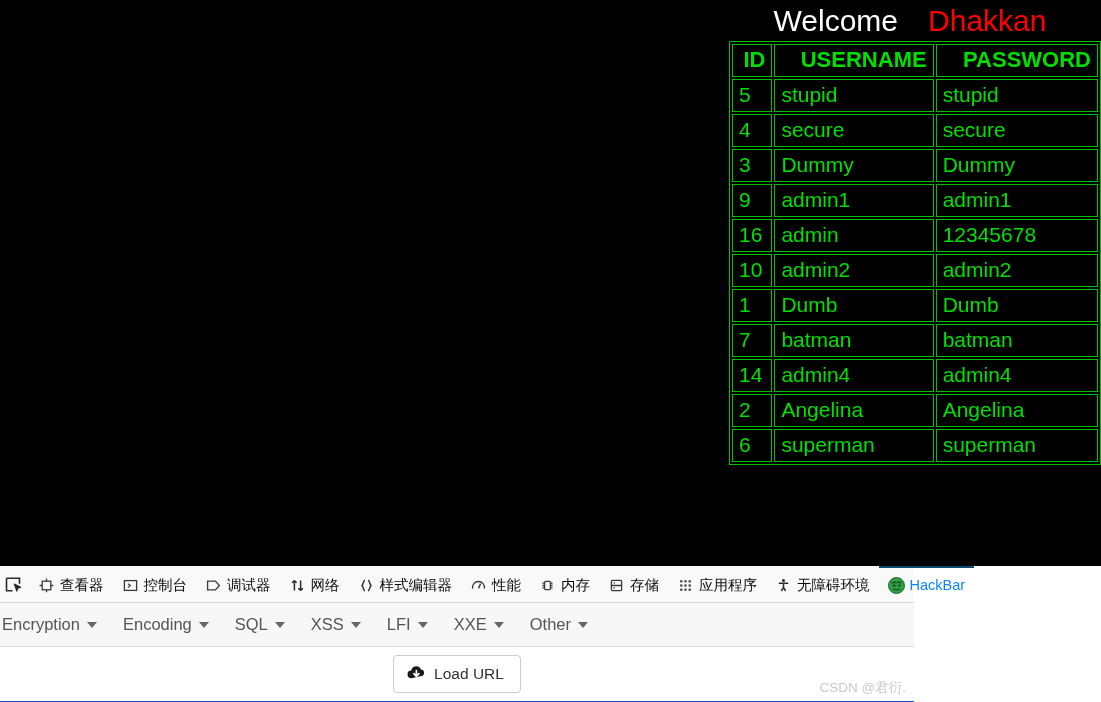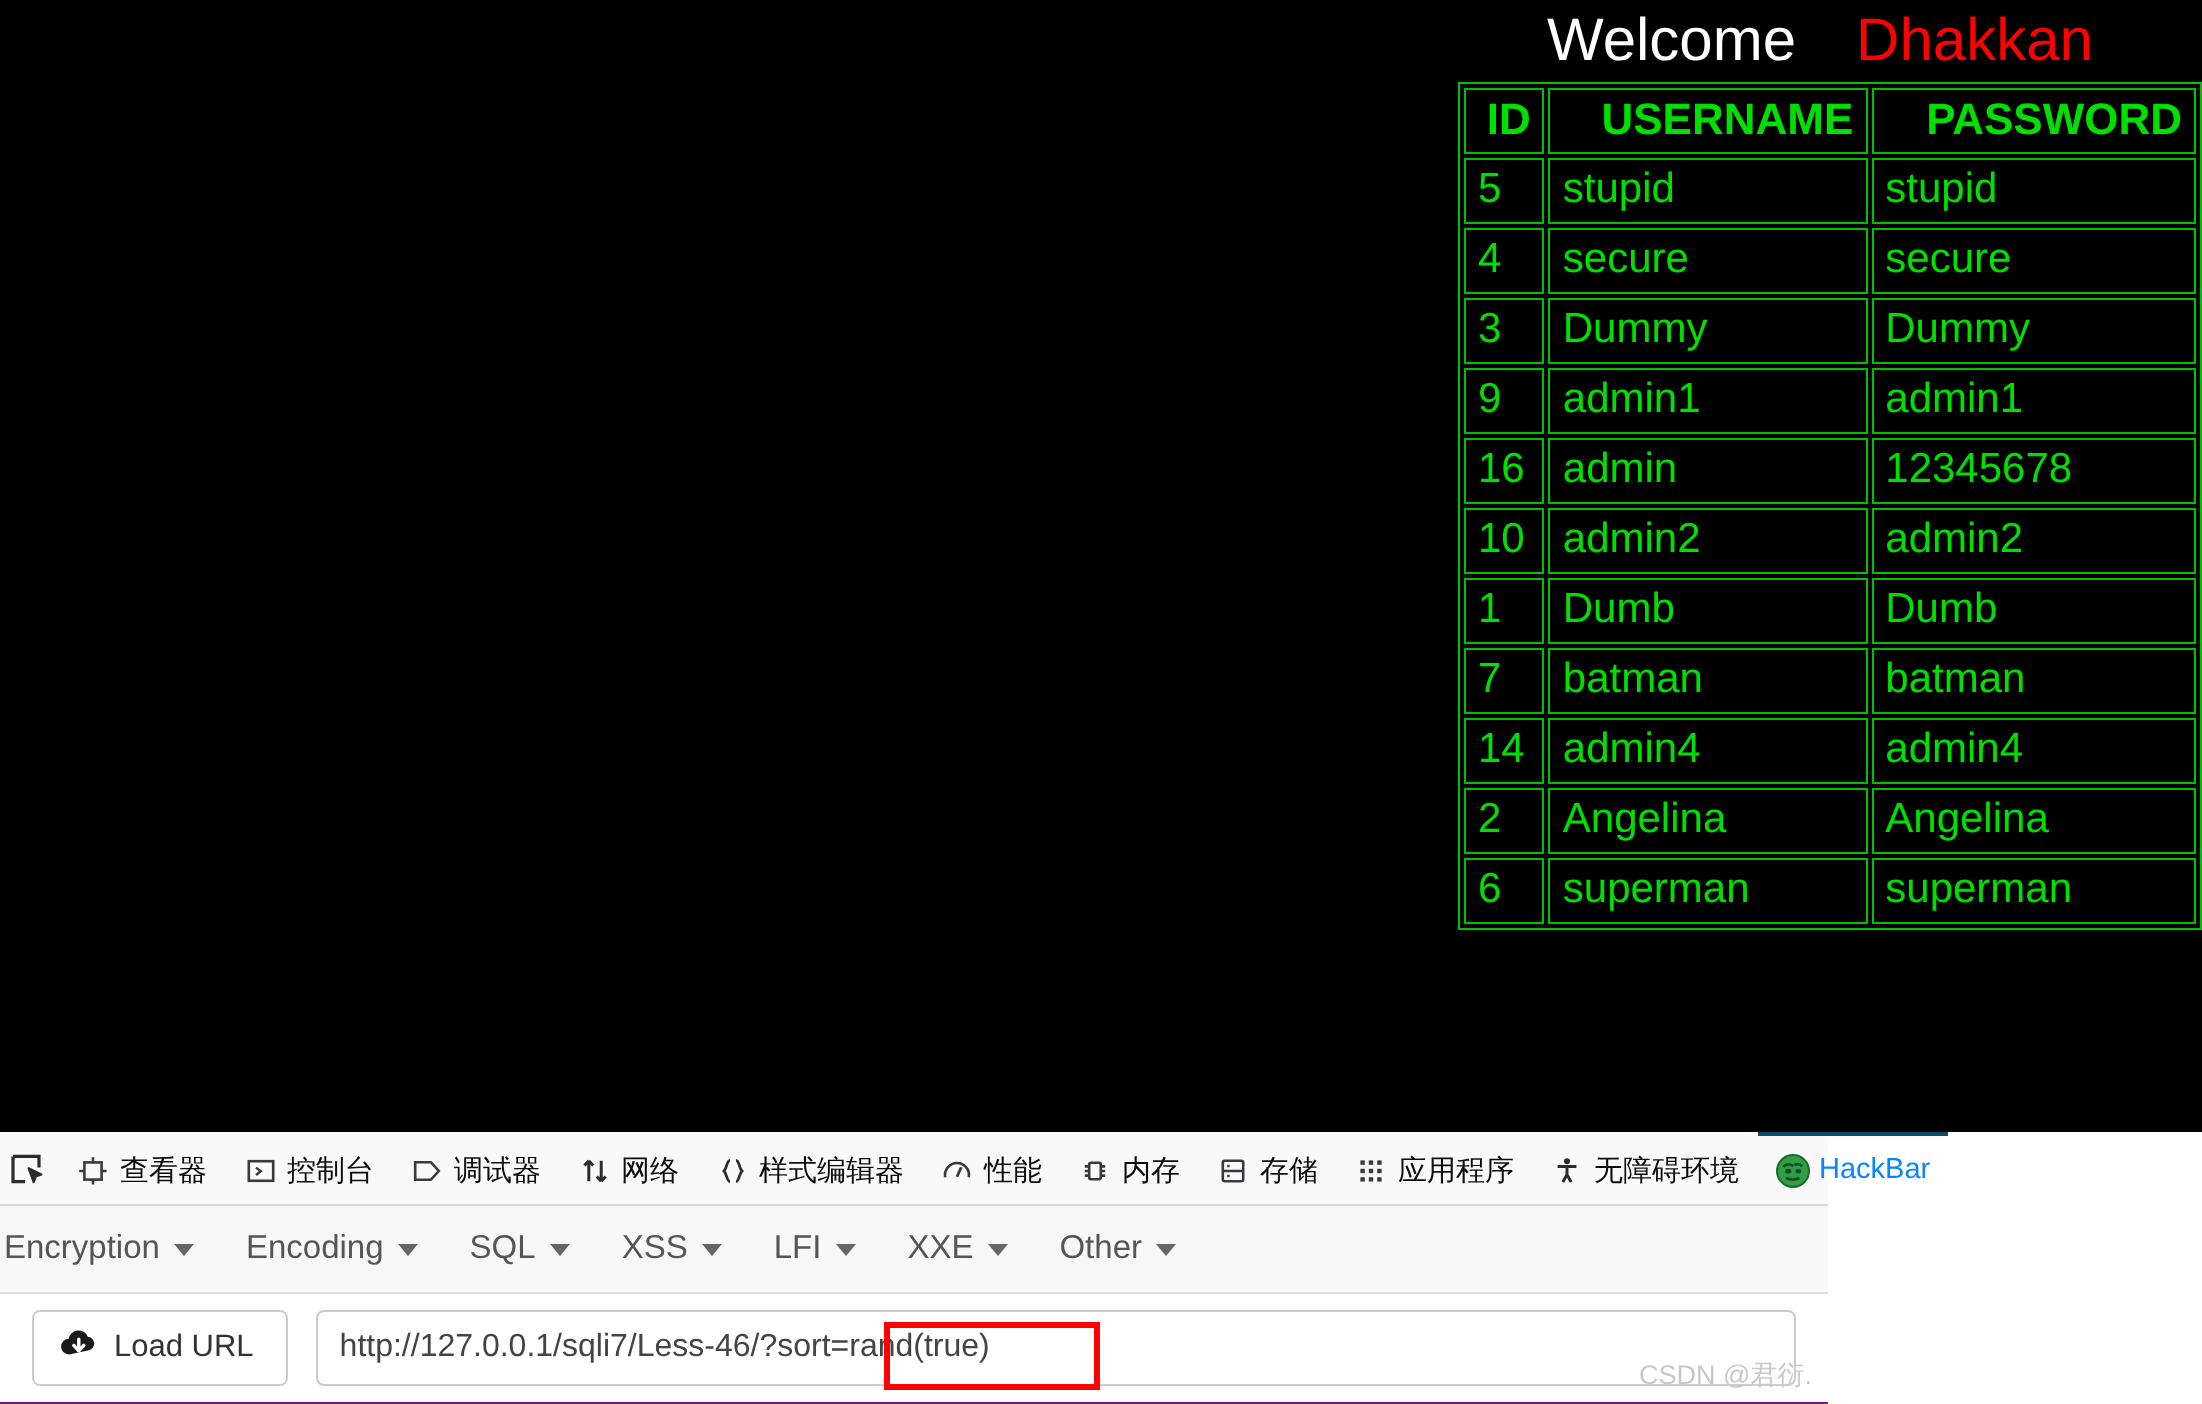--- a/index.html
+++ b/index.html
@@ -57,21 +57,21 @@
     font-size: 22px;
   }
   .col-id    { width: 46px; }
   .col-user  { width: 195px; margin-left: 44px; }
   .col-pass  { width: 200px; }
 
   
   .devtools {
     position: absolute; left: 0; top: 566px;
     width: 914px; height: 136px;
-    background: #701a75;
+    background: #1d4ed8;
   }
   .dt-tabbar {
     position: relative;
     height: 37px;
     background: #f9f9fa;
     border-bottom: 1px solid #d7d7db;
     display: flex;
     align-items: stretch;
     padding-left: 4px;
   }
@@ -434,21 +434,17 @@
       <div class="hb-loadbtn">
         <span>
           <svg width="19" height="15" viewBox="0 0 19 15">
             <path d="M4.6 13.2a3.9 3.9 0 0 1-.3-7.8 5 5 0 0 1 9.6-1 3.4 3.4 0 0 1 .6 6.7z" fill="#1a1a1a"></path>
             <path d="M9.4 5.6v5.3M9.4 11.4L6.9 8.7M9.4 11.4l2.5-2.7" stroke="#ffffff" stroke-width="1.7" fill="none" stroke-linecap="round"></path>
           </svg>
         </span>
         <span>Load URL</span>
       </div>
 
-      <div class="hb-urlwrap">
-        <input class="hb-url" type="text" value="http://127.0.0.1/sqli7/Less-46/?sort=rand(true)" style="">
-        <div class="hl-box"></div>
-      </div>
     </div>
 
     <div class="watermark">CSDN @君衍.</div>
   </div>
 </div>
 
 </body></html>

